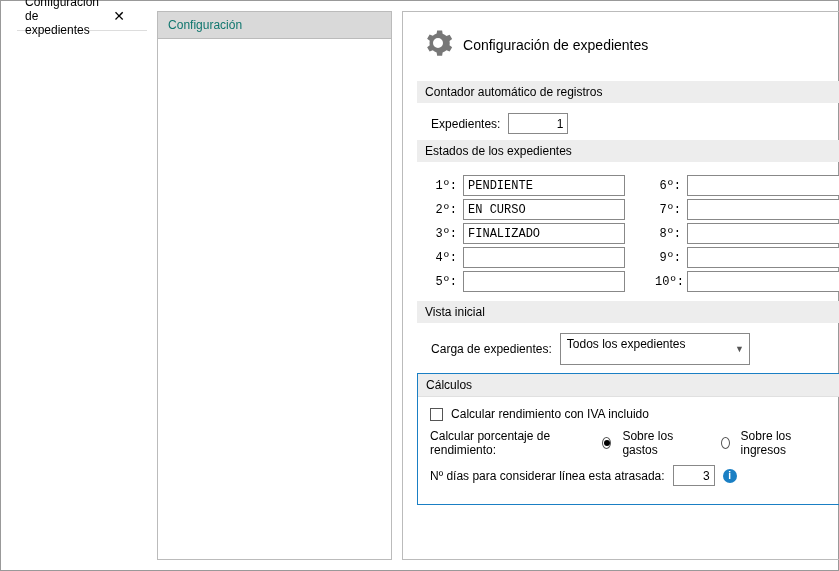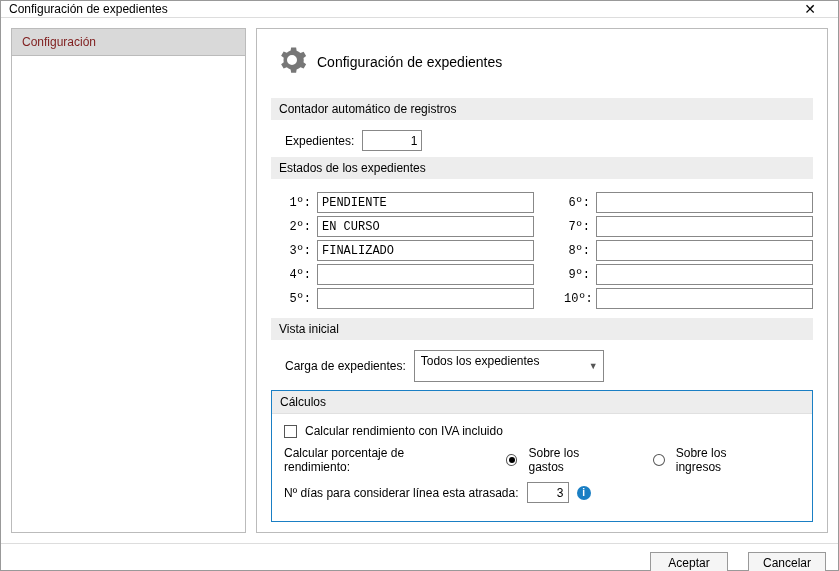--- a/index.html
+++ b/index.html
@@ -9,21 +9,22 @@
     font-size: 12px;
     background: #fff;
     color: #000;
   }
   .window {
     width: 839px;
     height: 571px;
     border: 1px solid #999;
     background: #fff;
     display: flex;
-    flex-direction: column;
+    flex-direction: row;
+    padding-left: 16px;
   }
   .titlebar {
     height: 30px;
     display: flex;
     align-items: center;
     padding: 0 8px;
     border-bottom: 1px solid #ddd;
   }
   .titlebar .title { flex: 1; }
   .titlebar .close {
@@ -40,21 +41,21 @@
   }
   .sidebar {
     width: 235px;
     border: 1px solid #bbb;
     background: #fff;
   }
   .sidebar-item {
     background: #d9d9d9;
     padding: 6px 10px;
     border-bottom: 1px solid #bbb;
-    color: #7f1d1d;
+    color: #0f766e;
   }
   .main {
     flex: 1;
     border: 1px solid #bbb;
     padding: 10px 14px;
     overflow: auto;
   }
   .header {
     display: flex;
     align-items: center;

